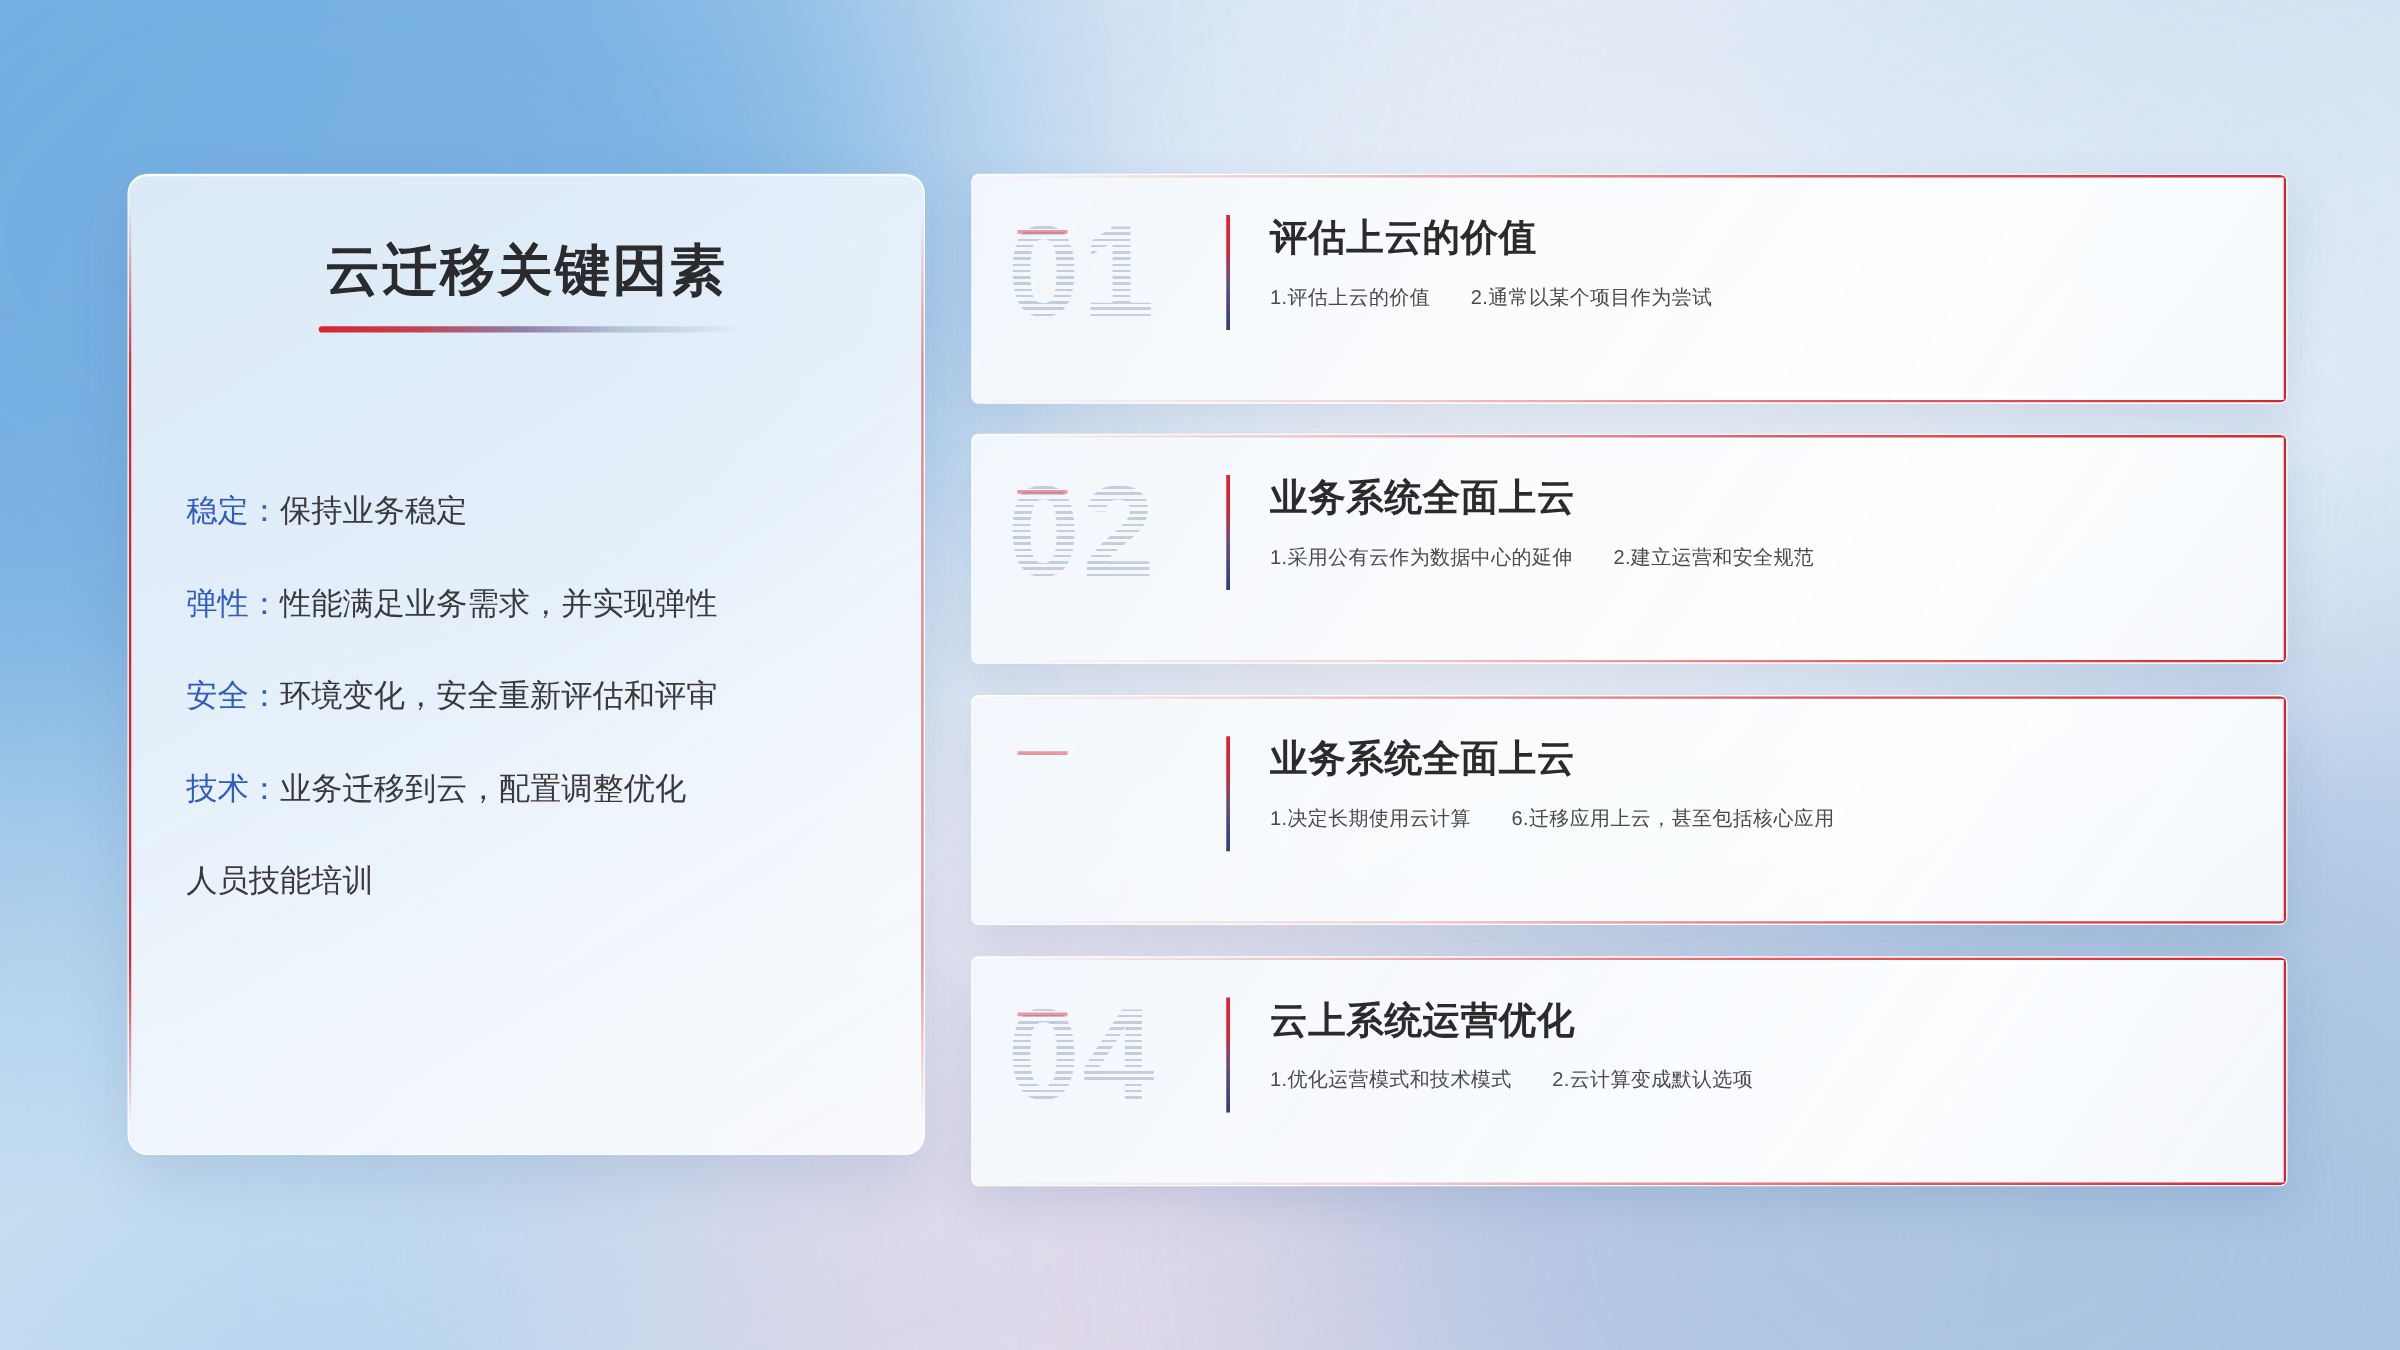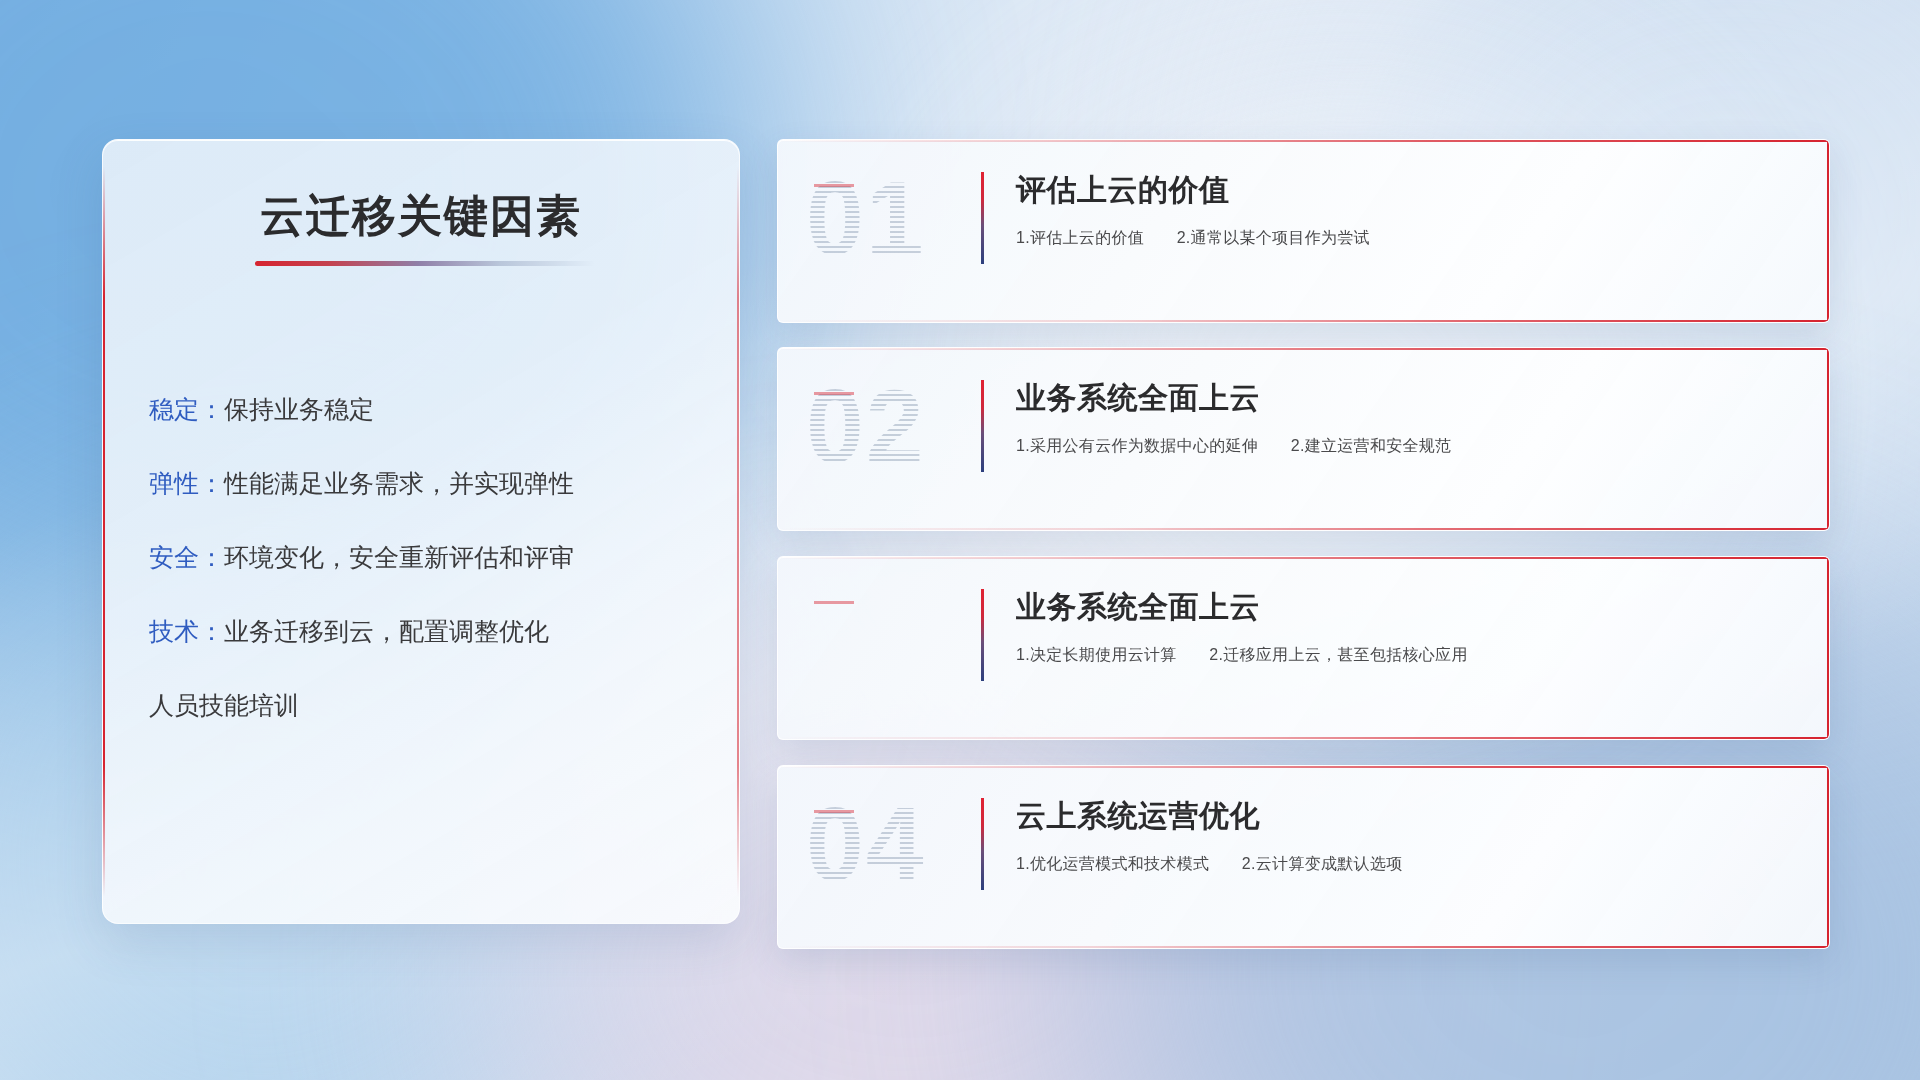--- a/index.html
+++ b/index.html
@@ -177,21 +177,21 @@
     <div class="step-desc">1.采用公有云作为数据中心的延伸　　2.建立运营和安全规范</div>
   </div>
 
   <div class="step" style="top:556px">
     <div class="step-edge-top"></div>
     <div class="step-edge-bot"></div>
     <div class="step-edge-right"></div>
     <div class="ghost-red"></div>
     <div class="divider"></div>
     <div class="step-title">业务系统全面上云</div>
-    <div class="step-desc">1.决定长期使用云计算　　2.迁移应用上云，甚至包括核心应用</div>
+    <div class="step-desc">1.决定长期使用云计算　　6.迁移应用上云，甚至包括核心应用</div>
   </div>
 
   <div class="step" style="top:765px">
     <div class="step-edge-top"></div>
     <div class="step-edge-bot"></div>
     <div class="step-edge-right"></div>
     <div class="ghost-num">
         <span>04</span>
       </div>
     <div class="ghost-red"></div>

